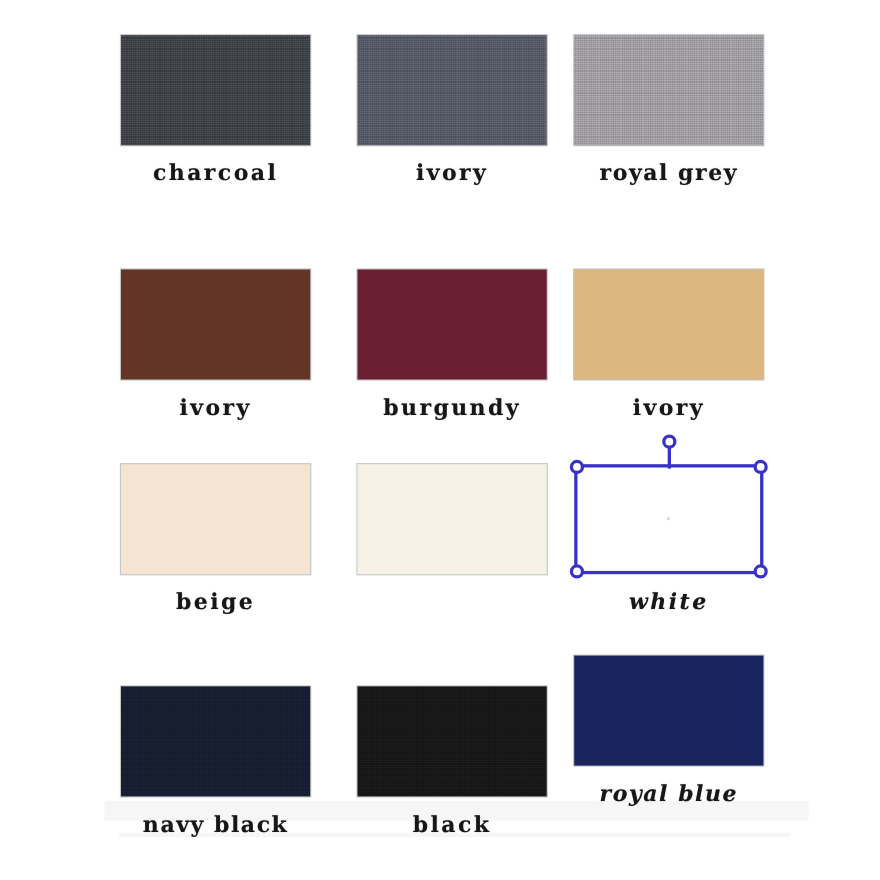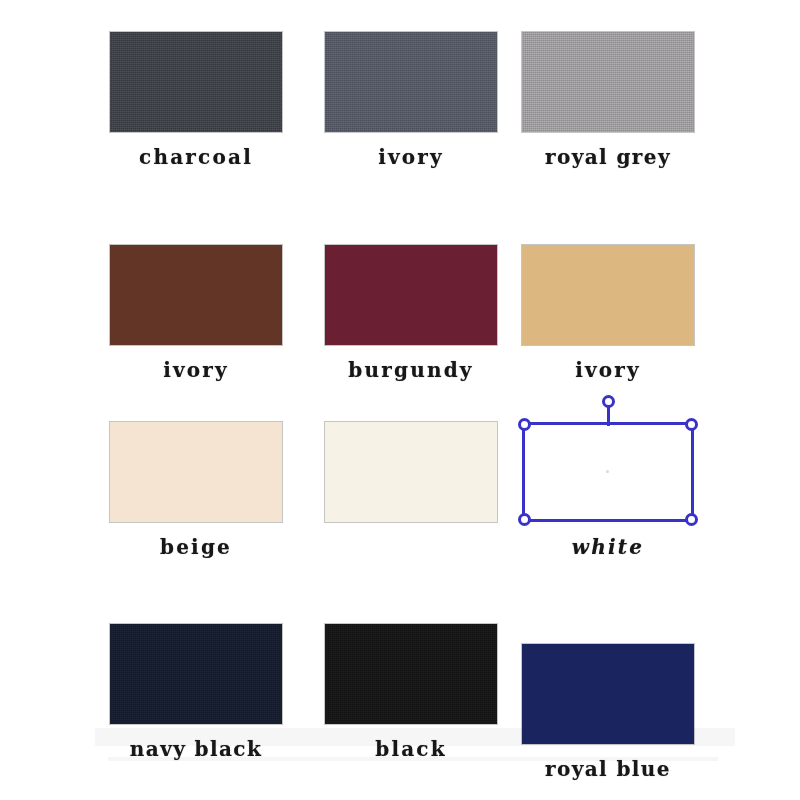--- a/index.html
+++ b/index.html
@@ -195,17 +195,17 @@
       <div class="chip-label">white</div>
     </div>
     <div class="swatch-cell" style="left: 103px; top: 624px;">
       <div class="chip tex tex-soft" style="background: rgb(20, 27, 46);"></div>
       <div class="chip-label tight">navy black</div>
     </div>
     <div class="swatch-cell" style="left: 318px; top: 624px;">
       <div class="chip tex tex-soft" style="background: rgb(20, 20, 20);"></div>
       <div class="chip-label">black</div>
     </div>
-    <div class="swatch-cell" style="left: 515px; top: 644px;">
+    <div class="swatch-cell" style="left: 515px; top: 596px; font-style: italic;">
       <div class="chip " style="background: rgb(26, 37, 96);"></div>
       <div class="chip-label tight">royal blue</div>
     </div>
   </div>
 
 </body></html>

